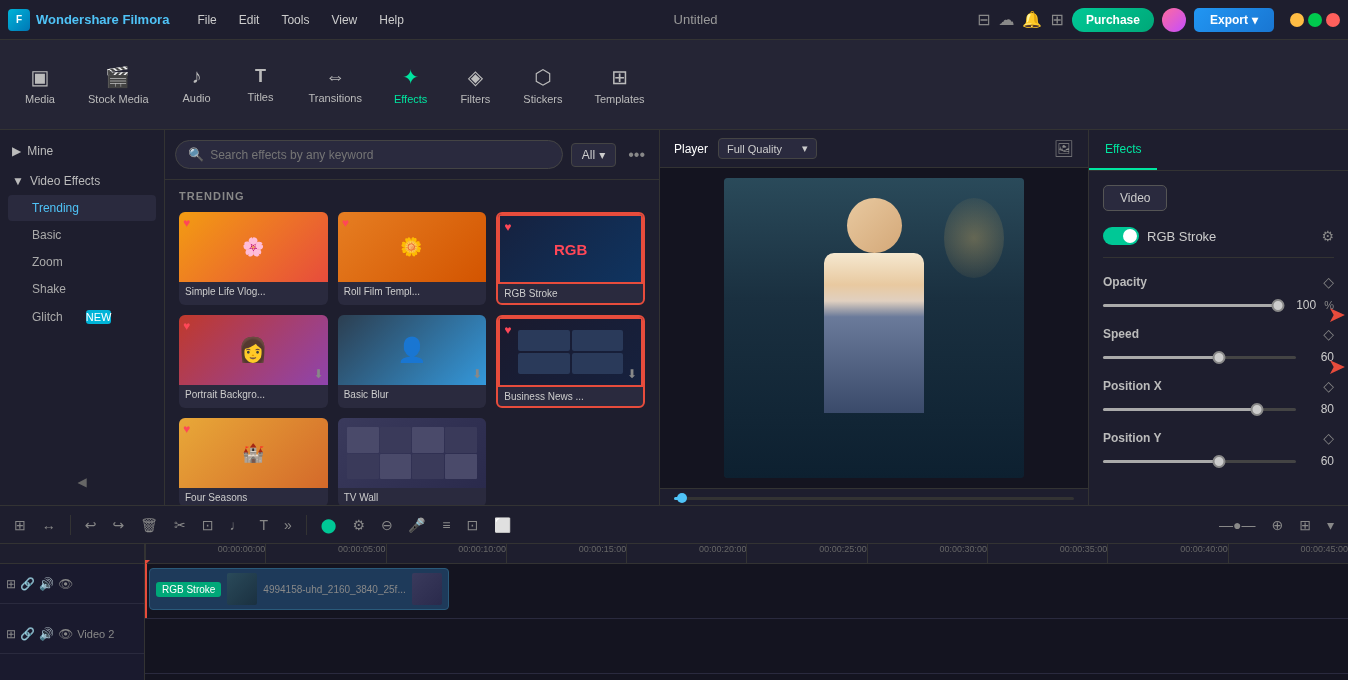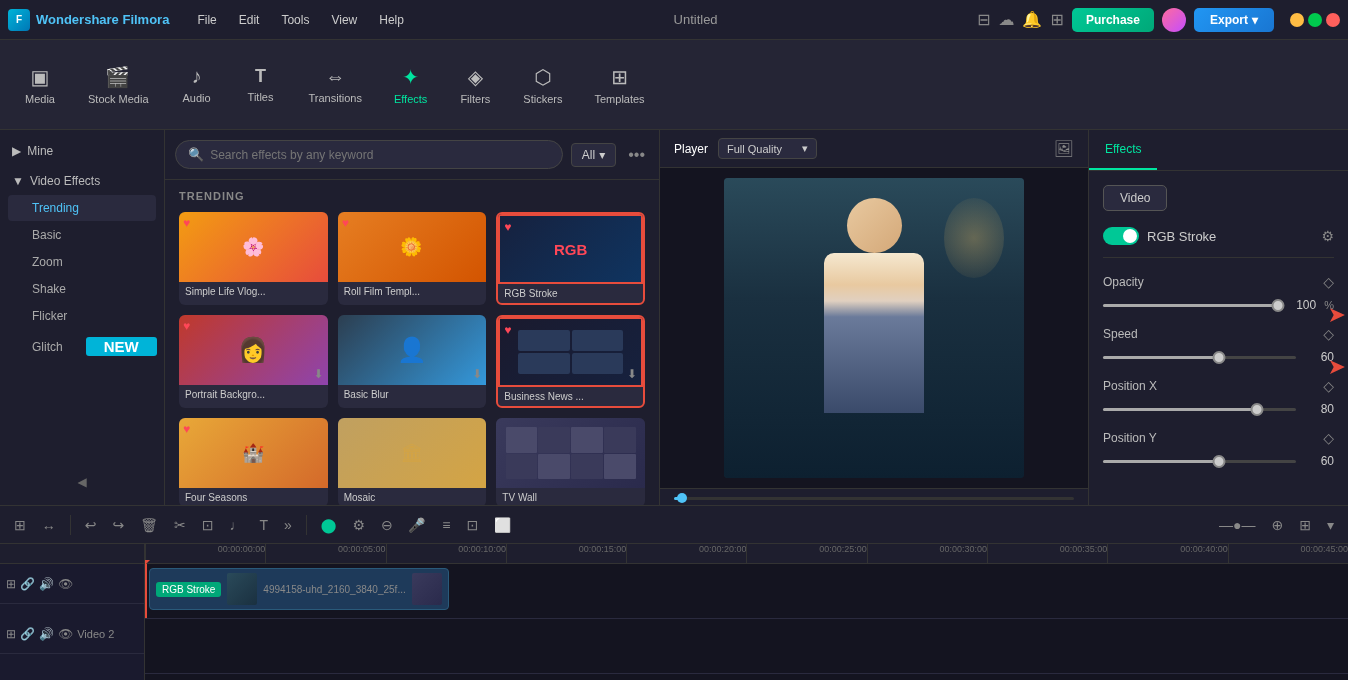--- a/index.html
+++ b/index.html
@@ -6,21 +6,21 @@
     body { background: #1a1a2e; color: #e0e0e0; font-family: 'Segoe UI', Arial, sans-serif; font-size: 12px; width: 1348px; height: 680px; overflow: hidden; display: flex; flex-direction: column; }
 
     
     .title-bar { background: #1e1e2e; height: 40px; display: flex; align-items: center; padding: 0 8px; gap: 8px; flex-shrink: 0; border-bottom: 1px solid #333; }
     .app-logo { display: flex; align-items: center; gap: 6px; color: #4fc3f7; font-weight: bold; font-size: 13px; margin-right: 10px; }
     .logo-icon { width: 22px; height: 22px; background: linear-gradient(135deg, #00b4d8, #0077b6); border-radius: 4px; display: flex; align-items: center; justify-content: center; color: white; font-size: 10px; font-weight: bold; }
     .title-menu { display: flex; gap: 2px; }
     .title-menu-item { padding: 4px 10px; cursor: pointer; border-radius: 4px; color: #ccc; font-size: 12px; }
     .title-center { flex: 1; text-align: center; color: #999; font-size: 13px; }
     .title-actions { display: flex; align-items: center; gap: 8px; }
-    .btn-purchase { background: linear-gradient(135deg, #00c896, #00a878); color: white; border: none; padding: 5px 14px; border-radius: 5px; cursor: pointer; font-size: 12px; font-weight: bold; }
+    .btn-purchase { background: linear-gradient(135deg, #00c896, #00a878); color: white; border: none; padding: 5px 14px; border-radius: 12px; cursor: pointer; font-size: 12px; font-weight: bold; }
     .btn-export { background: linear-gradient(135deg, #2196F3, #1976D2); color: white; border: none; padding: 5px 16px; border-radius: 5px; cursor: pointer; font-size: 12px; font-weight: bold; display: flex; align-items: center; gap: 4px; }
     .avatar { width: 24px; height: 24px; border-radius: 50%; background: linear-gradient(135deg, #ff6b9d, #c44dff); }
     .win-controls { display: flex; gap: 4px; margin-left: 8px; }
     .win-btn { width: 14px; height: 14px; border-radius: 50%; border: none; cursor: pointer; }
     .win-min { background: #ffbd44; }
     .win-max { background: #00ca4e; }
     .win-close { background: #ff605c; }
 
     
     .toolbar { background: #252535; height: 90px; display: flex; align-items: center; padding: 0 10px; gap: 4px; flex-shrink: 0; border-bottom: 1px solid #333; }
@@ -34,21 +34,21 @@
     
     .left-panel { width: 660px; display: flex; flex-shrink: 0; border-right: 1px solid #333; }
 
     
     .sidebar { width: 165px; background: #1e1e2e; border-right: 1px solid #333; display: flex; flex-direction: column; padding: 8px 0; flex-shrink: 0; }
     .sidebar-section { margin-bottom: 4px; }
     .sidebar-section-header { display: flex; align-items: center; gap: 6px; padding: 6px 12px; cursor: pointer; color: #bbb; font-size: 12px; }
     .sidebar-item { padding: 6px 24px; cursor: pointer; color: #aaa; font-size: 12px; border-radius: 4px; margin: 1px 8px; }
     .sidebar-item.active { background: #2a2a3e; color: #4fc3f7; }
     .sidebar-item-new { display: inline-flex; align-items: center; gap: 23px; }
-    .new-badge { background: #00b4d8; color: white; font-size: 15px; padding: 1px 18px; border-radius: 3px; font-weight: bold; }
+    .new-badge { background: #00b4d8; color: white; font-size: 11px; padding: 1px 0; border-radius: 3px; font-weight: normal; }
     .collapse-btn { margin-top: auto; padding: 8px; display: flex; justify-content: center; cursor: pointer; color: #666; }
 
     
     .effects-panel { flex: 1; background: #1e1e2e; display: flex; flex-direction: column; overflow: hidden; }
     .effects-search { padding: 10px; display: flex; align-items: center; gap: 8px; border-bottom: 1px solid #333; }
     .search-input { flex: 1; background: #2a2a3e; border: 1px solid #444; border-radius: 16px; padding: 6px 12px; color: #ccc; font-size: 12px; display: flex; align-items: center; gap: 6px; }
     .search-input input { background: none; border: none; outline: none; color: #ccc; flex: 1; font-size: 12px; }
     .search-icon { color: #888; font-size: 13px; }
     .filter-btn { background: #2a2a3e; border: 1px solid #444; border-radius: 4px; padding: 4px 10px; color: #ccc; cursor: pointer; font-size: 12px; display: flex; align-items: center; gap: 4px; }
     .more-btn { color: #888; cursor: pointer; font-size: 16px; padding: 4px; }
@@ -101,21 +101,21 @@
     .right-panel-content::-webkit-scrollbar { width: 3px; }
     .right-panel-content::-webkit-scrollbar-thumb { background: #444; }
     .video-btn { background: #2a2a3e; border: 1px solid #555; border-radius: 5px; padding: 5px 16px; color: #ccc; cursor: pointer; font-size: 12px; margin-bottom: 16px; display: inline-block; }
     .effect-toggle-row { display: flex; align-items: center; gap: 8px; margin-bottom: 16px; padding-bottom: 12px; border-bottom: 1px solid #333; }
     .toggle-switch { width: 36px; height: 18px; background: #00c896; border-radius: 9px; position: relative; cursor: pointer; }
     .toggle-knob { position: absolute; right: 2px; top: 2px; width: 14px; height: 14px; background: white; border-radius: 50%; }
     .effect-name { color: #ccc; font-size: 13px; flex: 1; }
     .config-icon { color: #888; cursor: pointer; font-size: 14px; }
     .param-section { margin-bottom: 14px; }
     .param-header { display: flex; align-items: center; justify-content: space-between; margin-bottom: 8px; }
-    .param-label { color: #bbb; font-size: 12px; }
+    .param-label { color: #bbb; font-size: 12px; font-weight: bold; }
     .param-reset { color: #888; cursor: pointer; font-size: 14px; }
     .slider-row { display: flex; align-items: center; gap: 8px; }
     .slider-track { flex: 1; height: 3px; background: #444; border-radius: 2px; position: relative; cursor: pointer; }
     .slider-fill { height: 100%; background: #aaa; border-radius: 2px; }
     .slider-thumb { position: absolute; top: -5px; width: 13px; height: 13px; background: #ccc; border-radius: 50%; transform: translateX(-50%); cursor: grab; border: 2px solid #888; }
     .param-value { color: #ccc; font-size: 12px; min-width: 30px; text-align: right; }
     .param-unit { color: #888; font-size: 11px; }
 
     
     .timeline { height: 175px; background: #141420; border-top: 1px solid #333; display: flex; flex-direction: column; flex-shrink: 0; }
@@ -222,21 +222,20 @@
       </div>
       <div class="sidebar-section">
         <div class="sidebar-section-header">
           <span>▼</span>
           <span>Video Effects</span>
         </div>
         <div class="sidebar-item active">Trending</div>
         <div class="sidebar-item">Basic</div>
         <div class="sidebar-item">Zoom</div>
         <div class="sidebar-item">Shake</div>
-        <div class="sidebar-item">Flicker</div>
         <div class="sidebar-item sidebar-item-new">
           <span>Glitch</span>
           <span class="new-badge">NEW</span>
         </div>
       </div>
       <div class="collapse-btn">
         <span>◀</span>
       </div>
     </div>
 
@@ -312,26 +311,20 @@
           </div>
 
           <div class="effect-card">
             <div class="effect-thumbnail thumb-four-seasons">
               <span class="heart-badge">♥</span>
               <span style="color:#ffd700;font-size:18px;">🏰</span>
             </div>
             <div class="effect-label">Four Seasons</div>
           </div>
 
-          <div class="effect-card">
-            <div class="effect-thumbnail thumb-mosaic">
-              <span style="color:#d4a444;font-size:18px;">🏛</span>
-            </div>
-            <div class="effect-label">Mosaic</div>
-          </div>
 
           <div class="effect-card">
             <div class="effect-thumbnail thumb-tv-wall">
               <div style="display:grid;grid-template-columns:repeat(4,1fr);gap:1px;width:90%;height:80%;padding:2px;">
                 <div style="background:#4a4a6a;border-radius:1px;"></div>
                 <div style="background:#3a3a5a;border-radius:1px;"></div>
                 <div style="background:#4a4a6a;border-radius:1px;"></div>
                 <div style="background:#3a3a5a;border-radius:1px;"></div>
                 <div style="background:#3a3a5a;border-radius:1px;"></div>
                 <div style="background:#4a4a6a;border-radius:1px;"></div>

